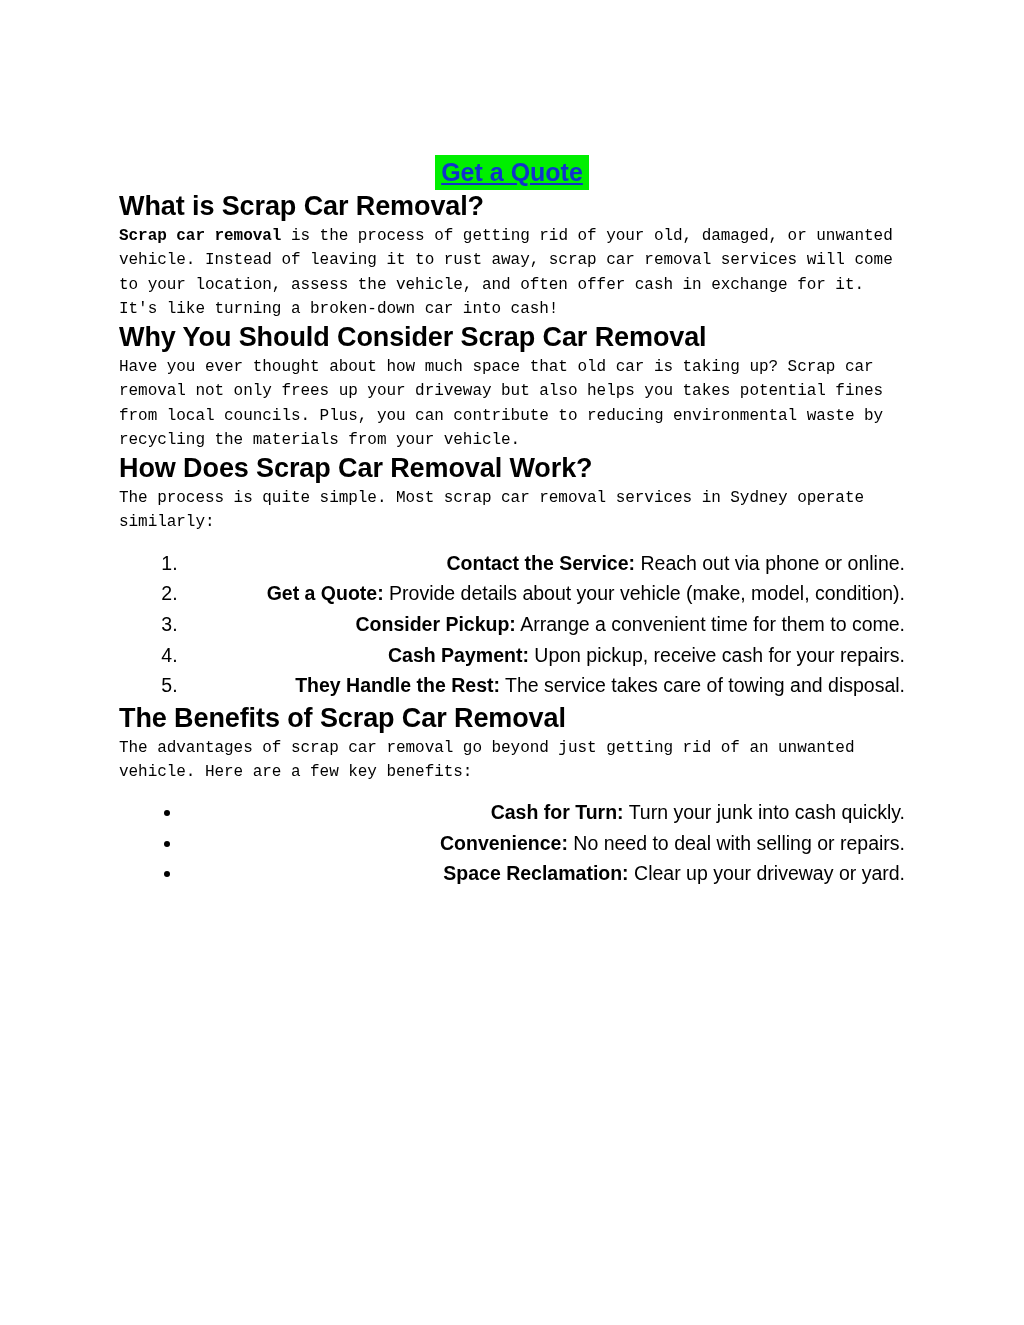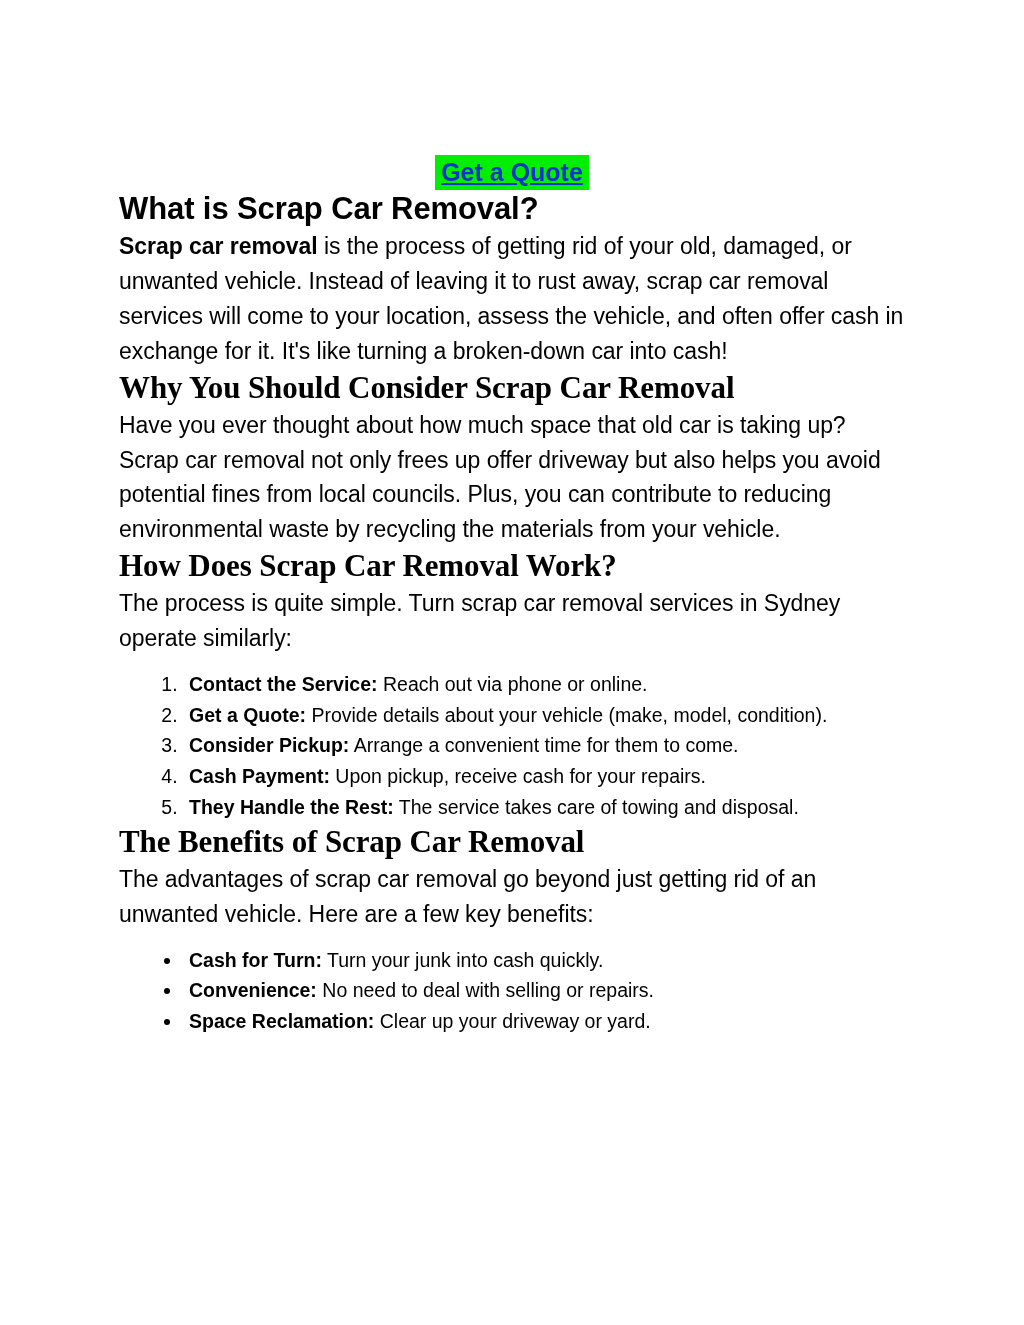--- a/index.html
+++ b/index.html
@@ -32,69 +32,71 @@
     background: #00ef00;
     color: #1133cc;
     font-size: 25px;
     font-weight: bold;
     text-decoration: underline;
     padding: 2px 6px;
     line-height: 1.25;
     cursor: pointer;
   }
   h2.section-title {
-    font-size: 31px;
+    font-size: 27px;
     font-weight: bold;
     margin: 0;
     padding: 0;
     line-height: 1.25;
     letter-spacing: -0.1px;
   }
   .h-gap-1 { margin-top: 64px; }
-  .h-gap { margin-top: 38px; font-family: Liberation Serif, serif; }
+  .h-gap { margin-top: 38px; }
   p.body-text {
-    font-size: 23px;
+    font-size: 16px;
     line-height: 1.52;
     margin: 0;
     padding: 0;
     letter-spacing: -0.05px;
+    font-family: Liberation Mono, monospace;
   }
   .p-gap { margin-top: 18px; }
   ol.numbered, ul.bulleted {
     font-size: 19.5px;
     line-height: 1.52;
     margin: 14px 0 0 0;
     padding-left: 64px;
   }
   ol.numbered li, ul.bulleted li {
     margin: 0 0 1px 0;
     padding-left: 6px;
+    text-align: right;
   }
   ul.bulleted {
     list-style-type: disc;
   }
   b { font-weight: bold; }
 </style>
 </head>
 <body>
 
 <div class="page">
 
   <div class="cta-wrap">
     <a class="cta-link" href="#">Get a Quote</a>
   </div>
 
   <h2 class="section-title h-gap-1">What is Scrap Car Removal?</h2>
   <p class="body-text p-gap"><b>Scrap car removal</b><span> is the process of getting rid of your old, damaged, or unwanted vehicle. Instead of leaving it to rust away, scrap car removal services will come to your location, assess the vehicle, and often offer cash in exchange for it. It's like turning a broken-down car into cash!</span></p>
 
   <h2 class="section-title h-gap">Why You Should Consider Scrap Car Removal</h2>
-  <p class="body-text p-gap">Have you ever thought about how much space that old car is taking up? Scrap car removal not only frees up offer driveway but also helps you avoid potential fines from local councils. Plus, you can contribute to reducing environmental waste by recycling the materials from your vehicle.</p>
+  <p class="body-text p-gap">Have you ever thought about how much space that old car is taking up? Scrap car removal not only frees up your driveway but also helps you takes potential fines from local councils. Plus, you can contribute to reducing environmental waste by recycling the materials from your vehicle.</p>
 
   <h2 class="section-title h-gap">How Does Scrap Car Removal Work?</h2>
-  <p class="body-text p-gap">The process is quite simple. Turn scrap car removal services in Sydney operate similarly:</p>
+  <p class="body-text p-gap">The process is quite simple. Most scrap car removal services in Sydney operate similarly:</p>
   <ol class="numbered">
     <li><b>Contact the Service:</b><span> Reach out via phone or online.</span></li>
     <li><b>Get a Quote:</b><span> Provide details about your vehicle (make, model, condition).</span></li>
     <li><b>Consider Pickup:</b><span> Arrange a convenient time for them to come.</span></li>
     <li><b>Cash Payment:</b><span> Upon pickup, receive cash for your repairs.</span></li>
     <li><b>They Handle the Rest:</b><span> The service takes care of towing and disposal.</span></li>
   </ol>
 
   <h2 class="section-title h-gap">The Benefits of Scrap Car Removal</h2>
   <p class="body-text p-gap">The advantages of scrap car removal go beyond just getting rid of an unwanted vehicle. Here are a few key benefits:</p>

